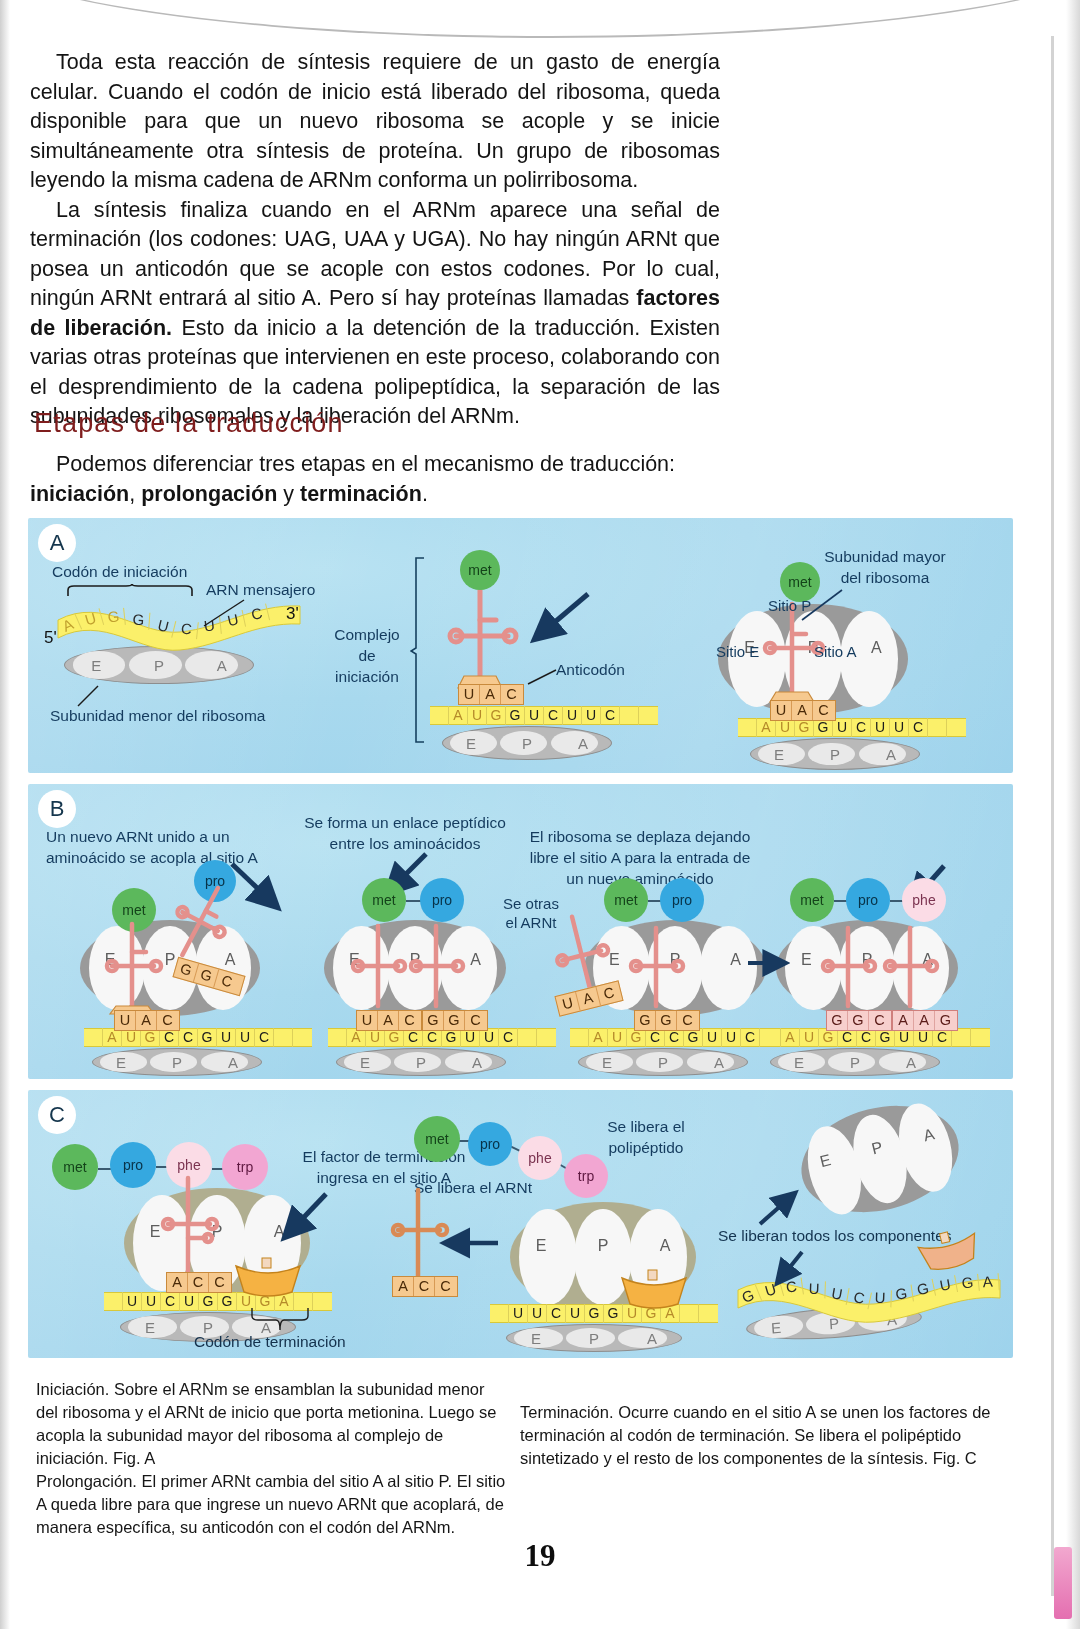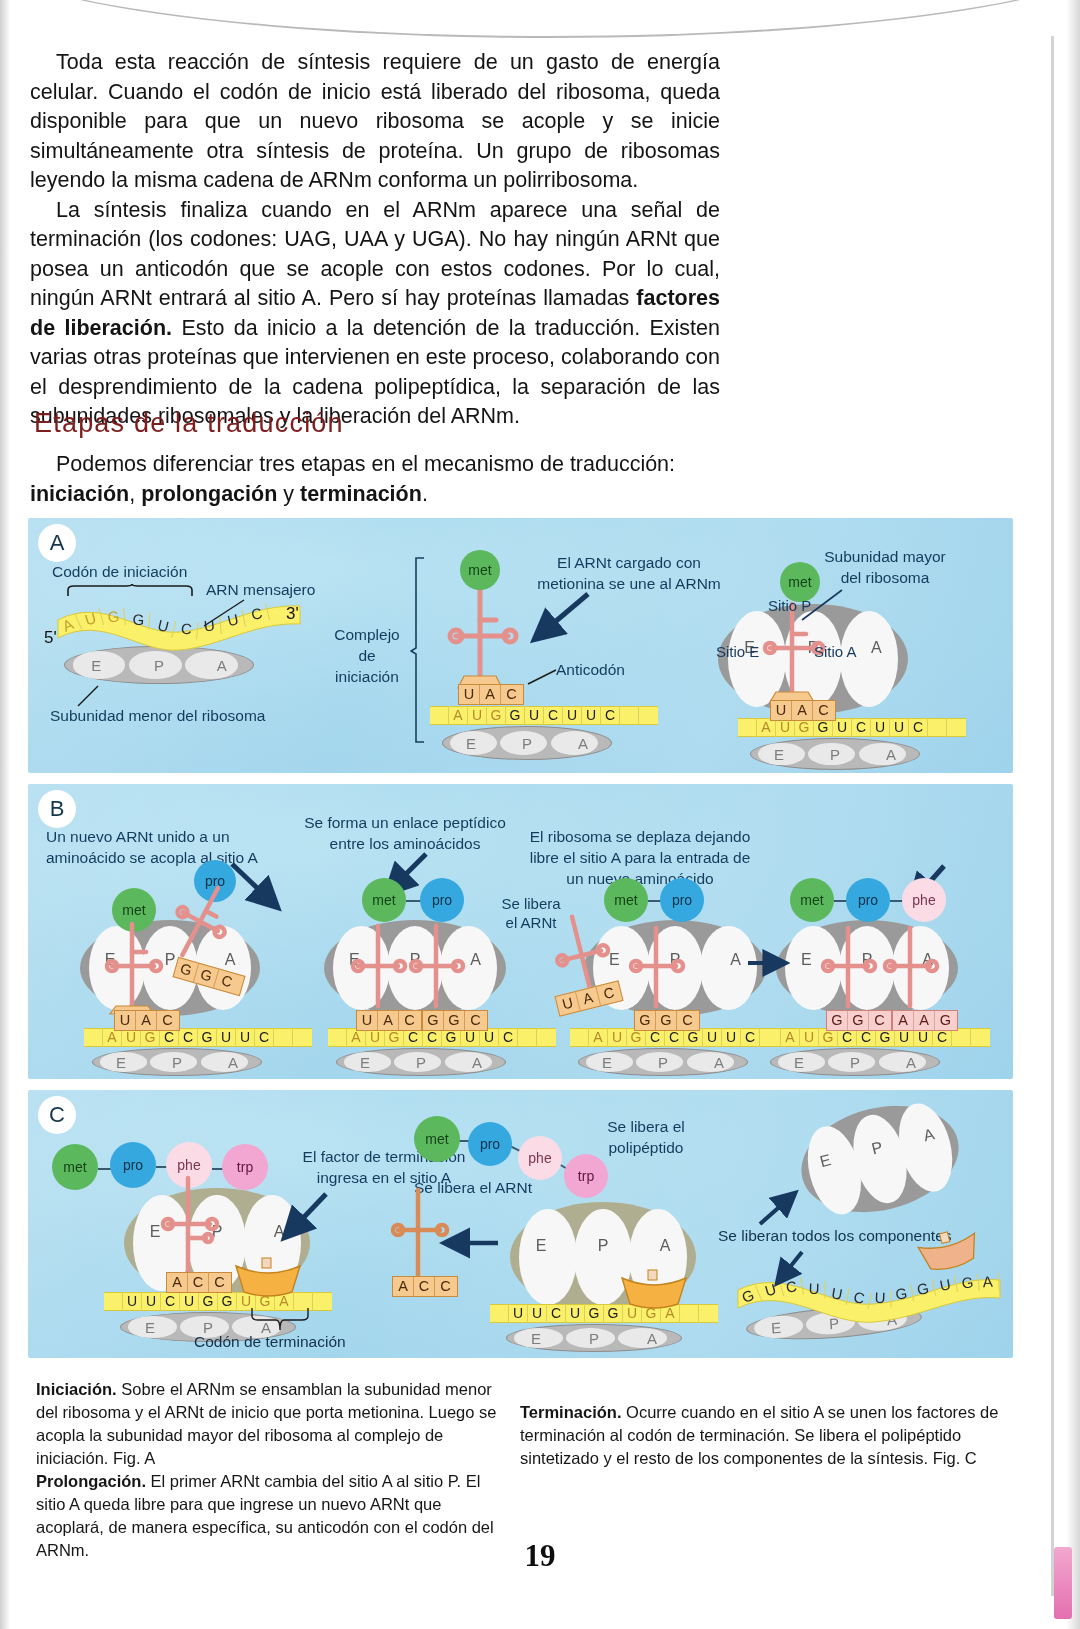--- a/index.html
+++ b/index.html
@@ -189,21 +189,21 @@
   .bracket { position:absolute; z-index:5; }
   .bracket svg { display:block; }
 
   .underbrace { position:absolute; z-index:5; }
   .underbrace svg { display:block; overflow:visible; }
 
   
   .caption {
     position:absolute; font-size:16.5px; line-height:23px; color:#161616;
   }
-  .caption b { font-weight:bold; }
+  .caption b { font-weight:normal; }
   #capLeft  { left:36px;  top:1378px; width:470px; }
   #capRight { left:520px; top:1378px; width:495px; }
 
   .pagenum {
     position:absolute; left:0; right:0; top:1538px;
     text-align:center; font-size:31px; font-weight:bold;
     color:#0d0d0d; font-family:"Liberation Serif", serif;
   }
 </style>
 </head>
@@ -299,24 +299,20 @@
             <path d="M14,2 L6,2 L6,92 L1,95 L6,98 L6,186 L14,186" fill="none" stroke="#16405f" stroke-width="1.6"></path>
           </svg>
       </div>
       <div class="lbl ctr w" style="left:300px; top:106px; width:78px; line-height:21px;">
         <span style="white-space:pre-line;">Complejo
 de
 iniciación</span>
       </div>
 
       <div class="aa met" style="left:432px; top:32px; width:40px; height:40px;">met</div>
-      <div class="lbl ctr w" style="left:486px; top:34px; width:230px; line-height:21px;">
-        <span style="white-space:pre-line;">El ARNt cargado con
-metionina se une al ARNm</span>
-      </div>
       <div class="arrow" style="left:498px; top:72px;">
         <svg width="66" height="58">
             <defs>
               <marker id="mA1" markerWidth="7" markerHeight="7" refX="5.4" refY="3.5" orient="auto">
                 <path d="M0,0 L7,3.5 L0,7 z" fill="#17395f"></path>
               </marker>
             </defs>
             <line x1="62" y1="4" x2="10" y2="48" stroke="#17395f" stroke-width="5" marker-end="url(#mA1)"></line>
           </svg>
       </div>
@@ -445,21 +441,21 @@
       <div class="lbl ctr w" style="left:262px; top:28px; width:230px; line-height:21px;">
         <span style="white-space:pre-line;">Se forma un enlace peptídico
 entre los aminoácidos</span>
       </div>
       <div class="lbl ctr w" style="left:482px; top:42px; width:260px; line-height:21px;">
         <span style="white-space:pre-line;">El ribosoma se deplaza dejando
 libre el sitio A para la entrada de
 un nuevo aminoácido</span>
       </div>
       <div class="lbl ctr w" style="left:458px; top:110px; width:90px; line-height:19px; font-size:15px;">
-        <span style="white-space:pre-line;">Se libera
+        <span style="white-space:pre-line;">Se otras
 el ARNt</span>
       </div>
 
       <div class="arrow" style="left:200px; top:76px;">
         <svg width="58" height="56">
             <defs>
               <marker id="mB1" markerWidth="7" markerHeight="7" refX="5.4" refY="3.5" orient="auto">
                 <path d="M0,0 L7,3.5 L0,7 z" fill="#17395f"></path>
               </marker>
             </defs>

